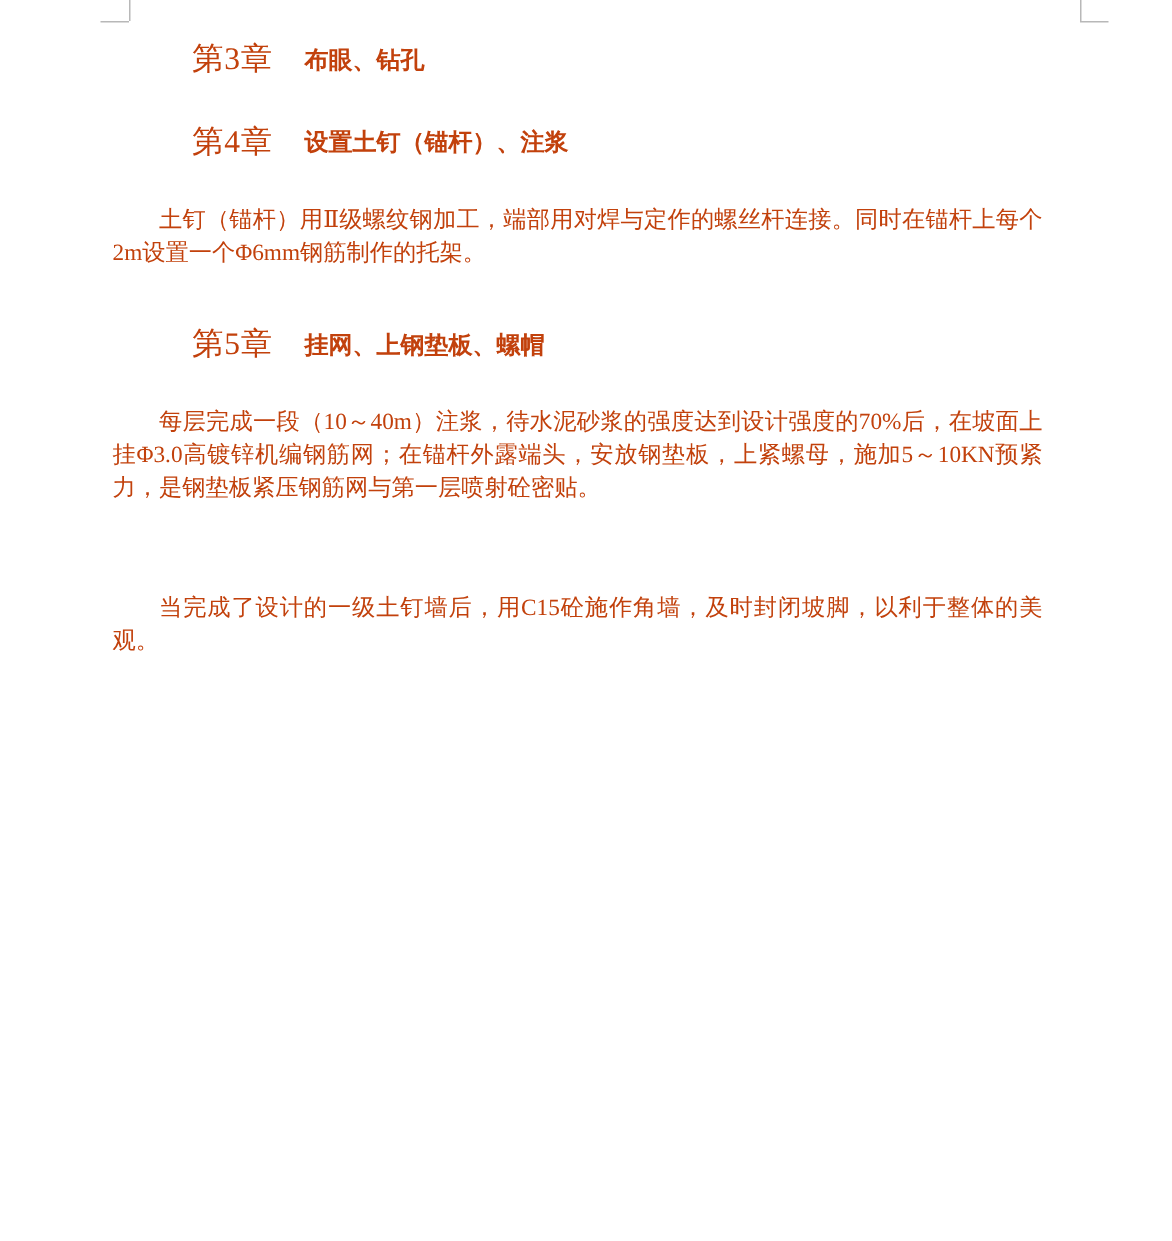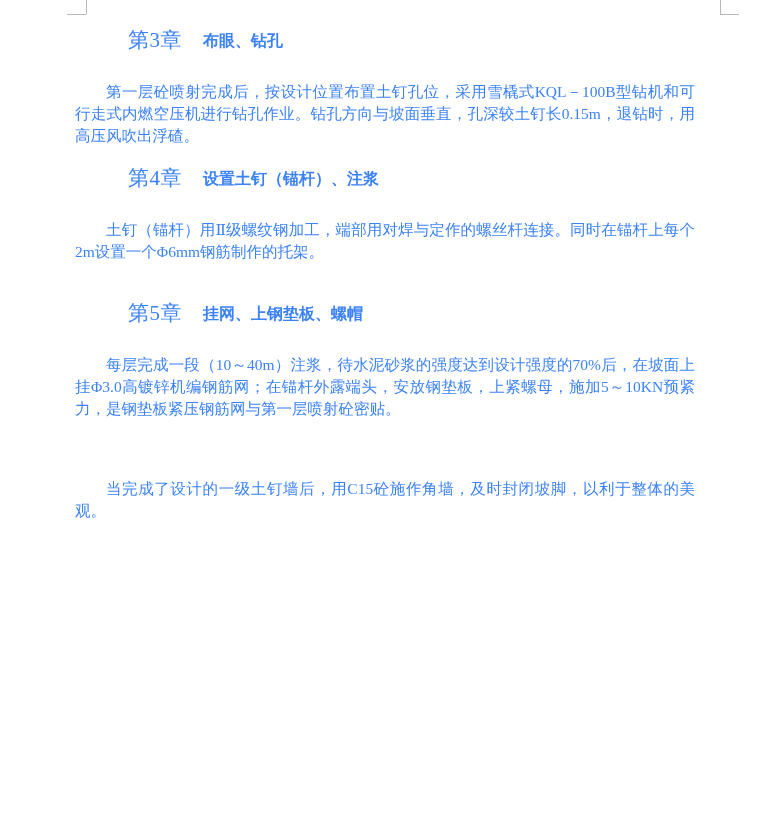--- a/index.html
+++ b/index.html
@@ -5,21 +5,21 @@
   html, body {
     margin: 0;
     padding: 0;
     background: #ffffff;
   }
   .page {
     position: relative;
     width: 781px;
     height: 827px;
     background: #ffffff;
-    color: #3b82f6;
+    color: #c2410c;
     overflow: hidden;
     font-family: "Liberation Serif", "DejaVu Serif", serif;
   }
   
   .crop-mark {
     position: absolute;
     top: 0;
   }
   .crop-mark .v {
     position: absolute;
@@ -96,21 +96,20 @@
       <span class="h"></span>
   </div>
 
   <div class="content">
 
     <section class="doc-section sec-3">
       <h2 class="chapter-heading">
         <span class="chapter-num">第3章</span>
         <span class="chapter-title">布眼、钻孔</span>
       </h2>
-      <p class="body-para">第一层砼喷射完成后，按设计位置布置土钉孔位，采用雪橇式KQL－100B型钻机和可行走式内燃空压机进行钻孔作业。钻孔方向与坡面垂直，孔深较土钉长0.15m，退钻时，用高压风吹出浮碴。</p>
     </section>
 
     <section class="doc-section sec-4">
       <h2 class="chapter-heading">
         <span class="chapter-num">第4章</span>
         <span class="chapter-title">设置土钉（锚杆）、注浆</span>
       </h2>
       <p class="body-para">土钉（锚杆）用Ⅱ级螺纹钢加工，端部用对焊与定作的螺丝杆连接。同时在锚杆上每个2m设置一个Φ6mm钢筋制作的托架。</p>
     </section>
 

